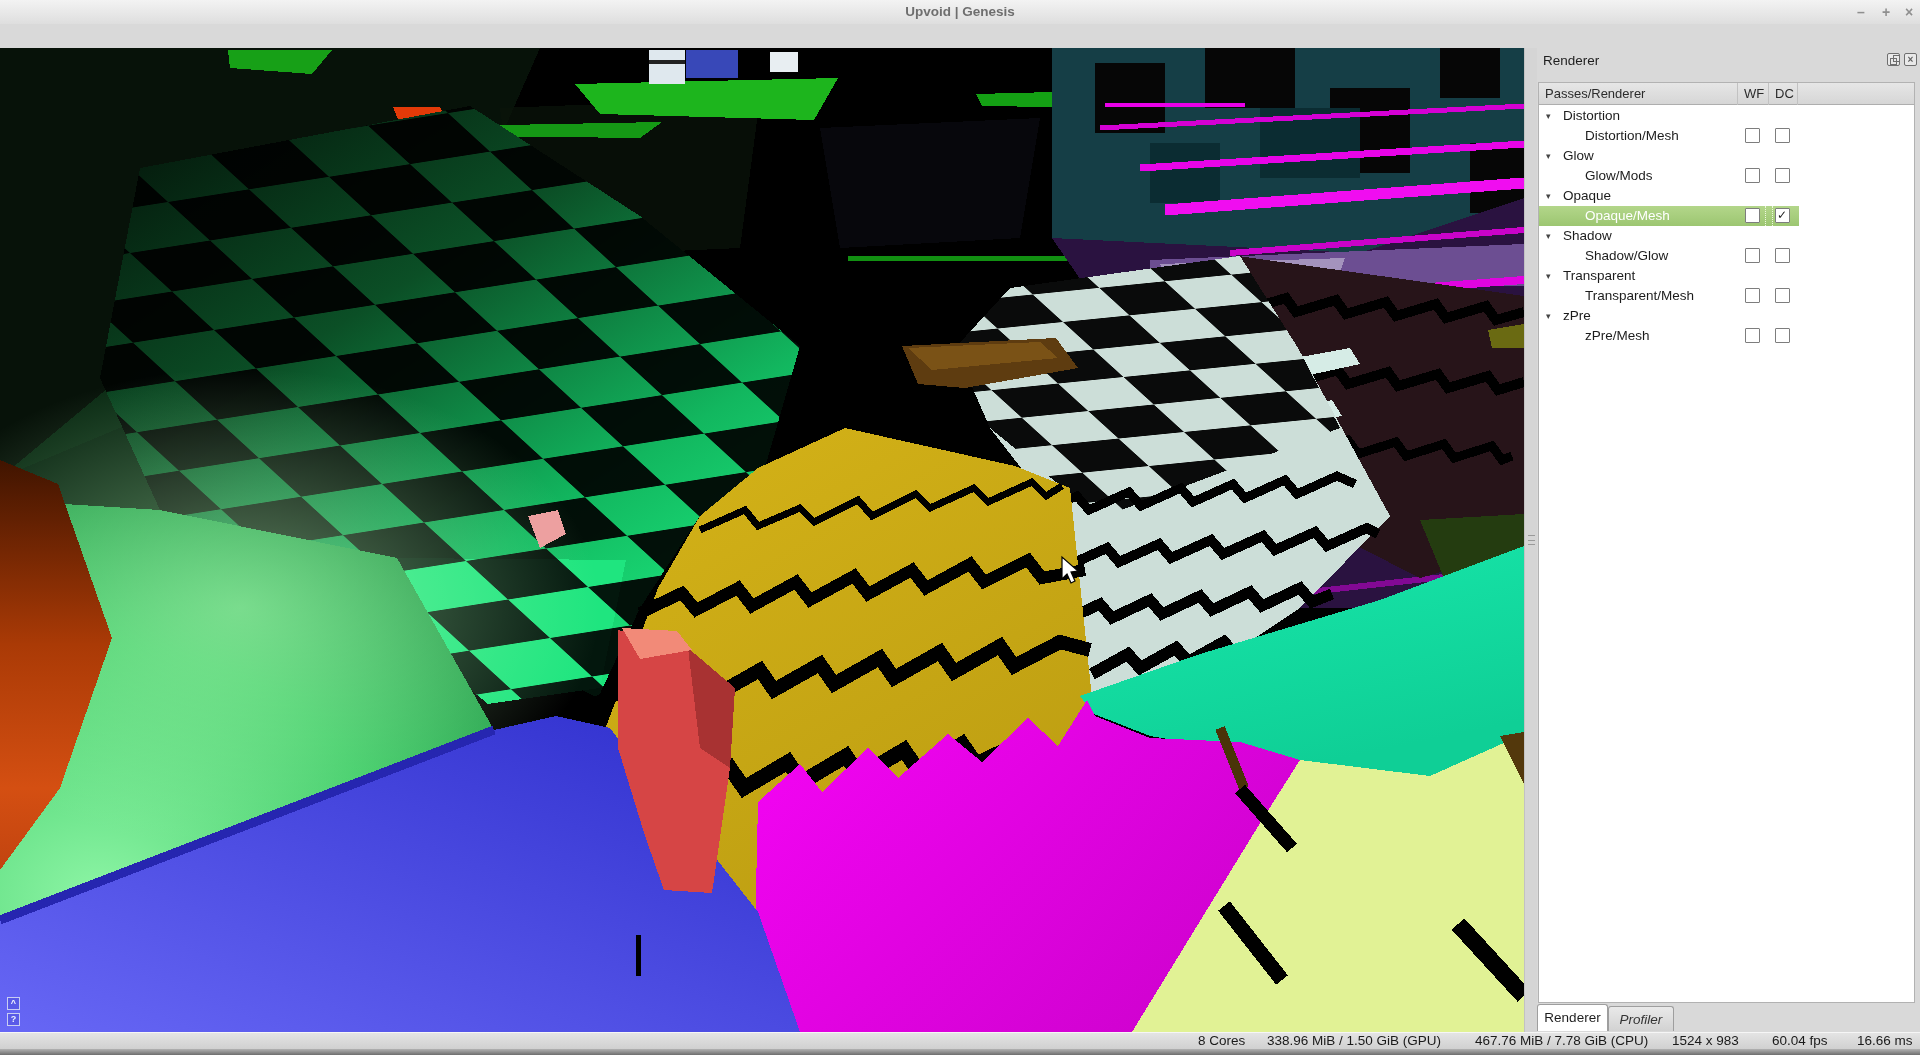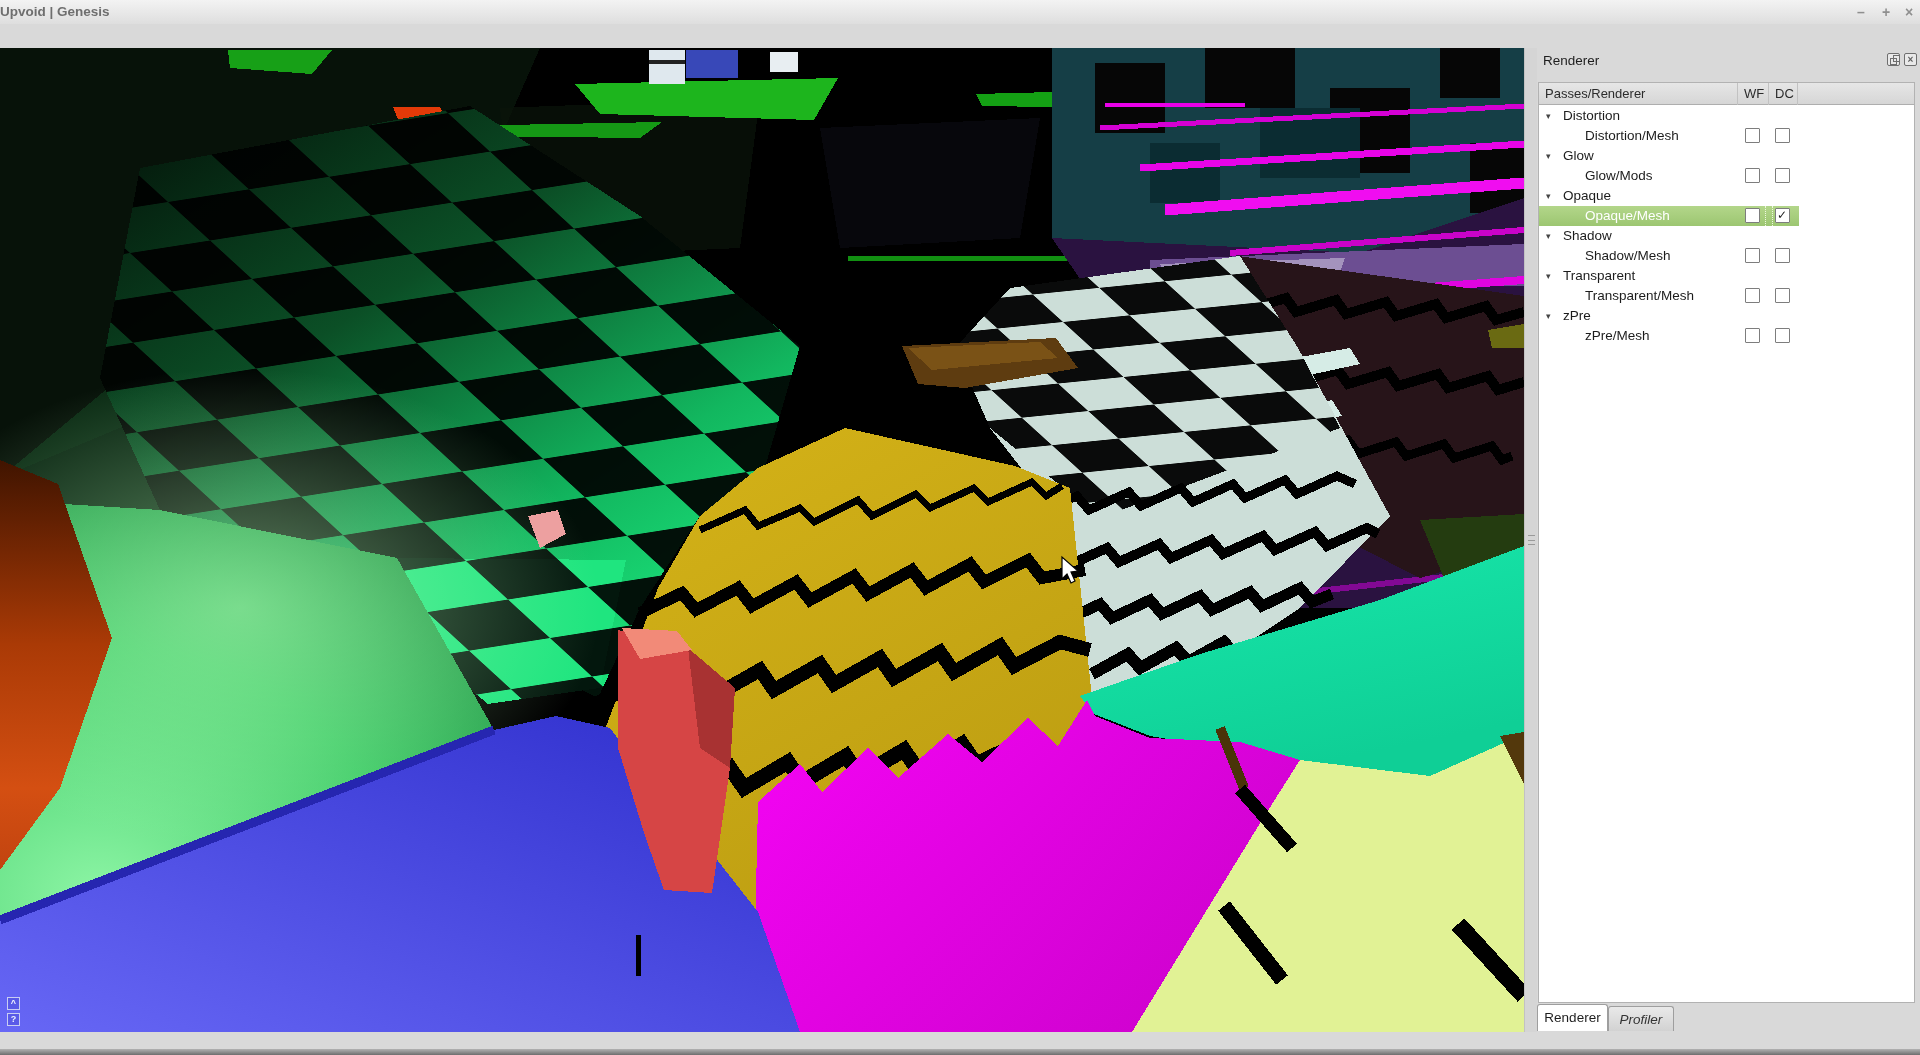--- a/index.html
+++ b/index.html
@@ -3,21 +3,21 @@
 <meta charset="utf-8">
 <style>
   html,body{margin:0;padding:0;background:#555;}
   *{box-sizing:border-box;}
   #app{position:relative;width:1920px;height:1055px;background:#d9d9d9;overflow:hidden;
        font-family:"Liberation Sans","DejaVu Sans",sans-serif;color:#1e1e1e;}
   .abs{position:absolute;}
 
   
   #titlebar{left:0;top:0;width:1920px;height:24px;background:linear-gradient(#f3f3f3,#dedede);}
-  #title{left:0;top:0;width:1920px;height:24px;line-height:24px;
+  #title{left:0;top:0;width:1920px;height:24px;line-height:24px;text-align:center;
          font-weight:bold;font-size:13.5px;color:#6e6e6e;}
   .winbtn{top:3px;width:18px;height:18px;line-height:18px;text-align:center;
           color:#8f8f8f;font-size:14px;font-weight:bold;cursor:default;}
   #menubar{left:0;top:24px;width:1920px;height:24px;background:linear-gradient(#dedede,#d4d4d4);}
   .menuitem{top:0;height:24px;line-height:24px;font-size:13.5px;color:#1e1e1e;padding:0 4px;}
 
   
   #viewport{left:0;top:48px;width:1524px;height:984px;background:#000;}
   #viewport svg{display:block;}
   .dockicon{left:7px;width:13px;height:13px;border:1px solid #c9cdf2;background:rgba(70,70,210,.35);
@@ -294,21 +294,21 @@
           <span class="cb checked" style="left:236px">
               <i>✓</i>
             </span>
         </div>
 
         <div class="trow" style="top:120px">
           <span class="tri">▾</span>
           <span class="glabel">Shadow</span>
         </div>
         <div class="trow" style="top:140px">
-          <span class="plabel">Shadow/Mesh</span>
+          <span class="plabel">Shadow/Glow</span>
           <span class="cb" style="left:206px"></span>
           <span class="cb" style="left:236px"></span>
         </div>
 
         <div class="trow" style="top:160px">
           <span class="tri">▾</span>
           <span class="glabel">Transparent</span>
         </div>
         <div class="trow" style="top:180px">
           <span class="plabel">Transparent/Mesh</span>
@@ -326,15 +326,23 @@
           <span class="cb" style="left:236px"></span>
         </div>
 
       </div>
     </div>
 
     <div class="abs tab active" style="left:0;width:71px">Renderer</div>
     <div class="abs tab" style="left:71px;width:66px">Profiler</div>
   </div>
 
+  <div class="abs" id="statusbar">
+    <span class="abs stat" style="left:1198px">8 Cores</span>
+    <span class="abs stat" style="left:1267px">338.96 MiB / 1.50 GiB (GPU)</span>
+    <span class="abs stat" style="left:1475px">467.76 MiB / 7.78 GiB (CPU)</span>
+    <span class="abs stat" style="left:1672px">1524 x 983</span>
+    <span class="abs stat" style="left:1772px">60.04 fps</span>
+    <span class="abs stat" style="left:1857px">16.66 ms</span>
+  </div>
   <div class="abs" id="bottomedge"></div>
 
 </div>
 
 </body></html>

